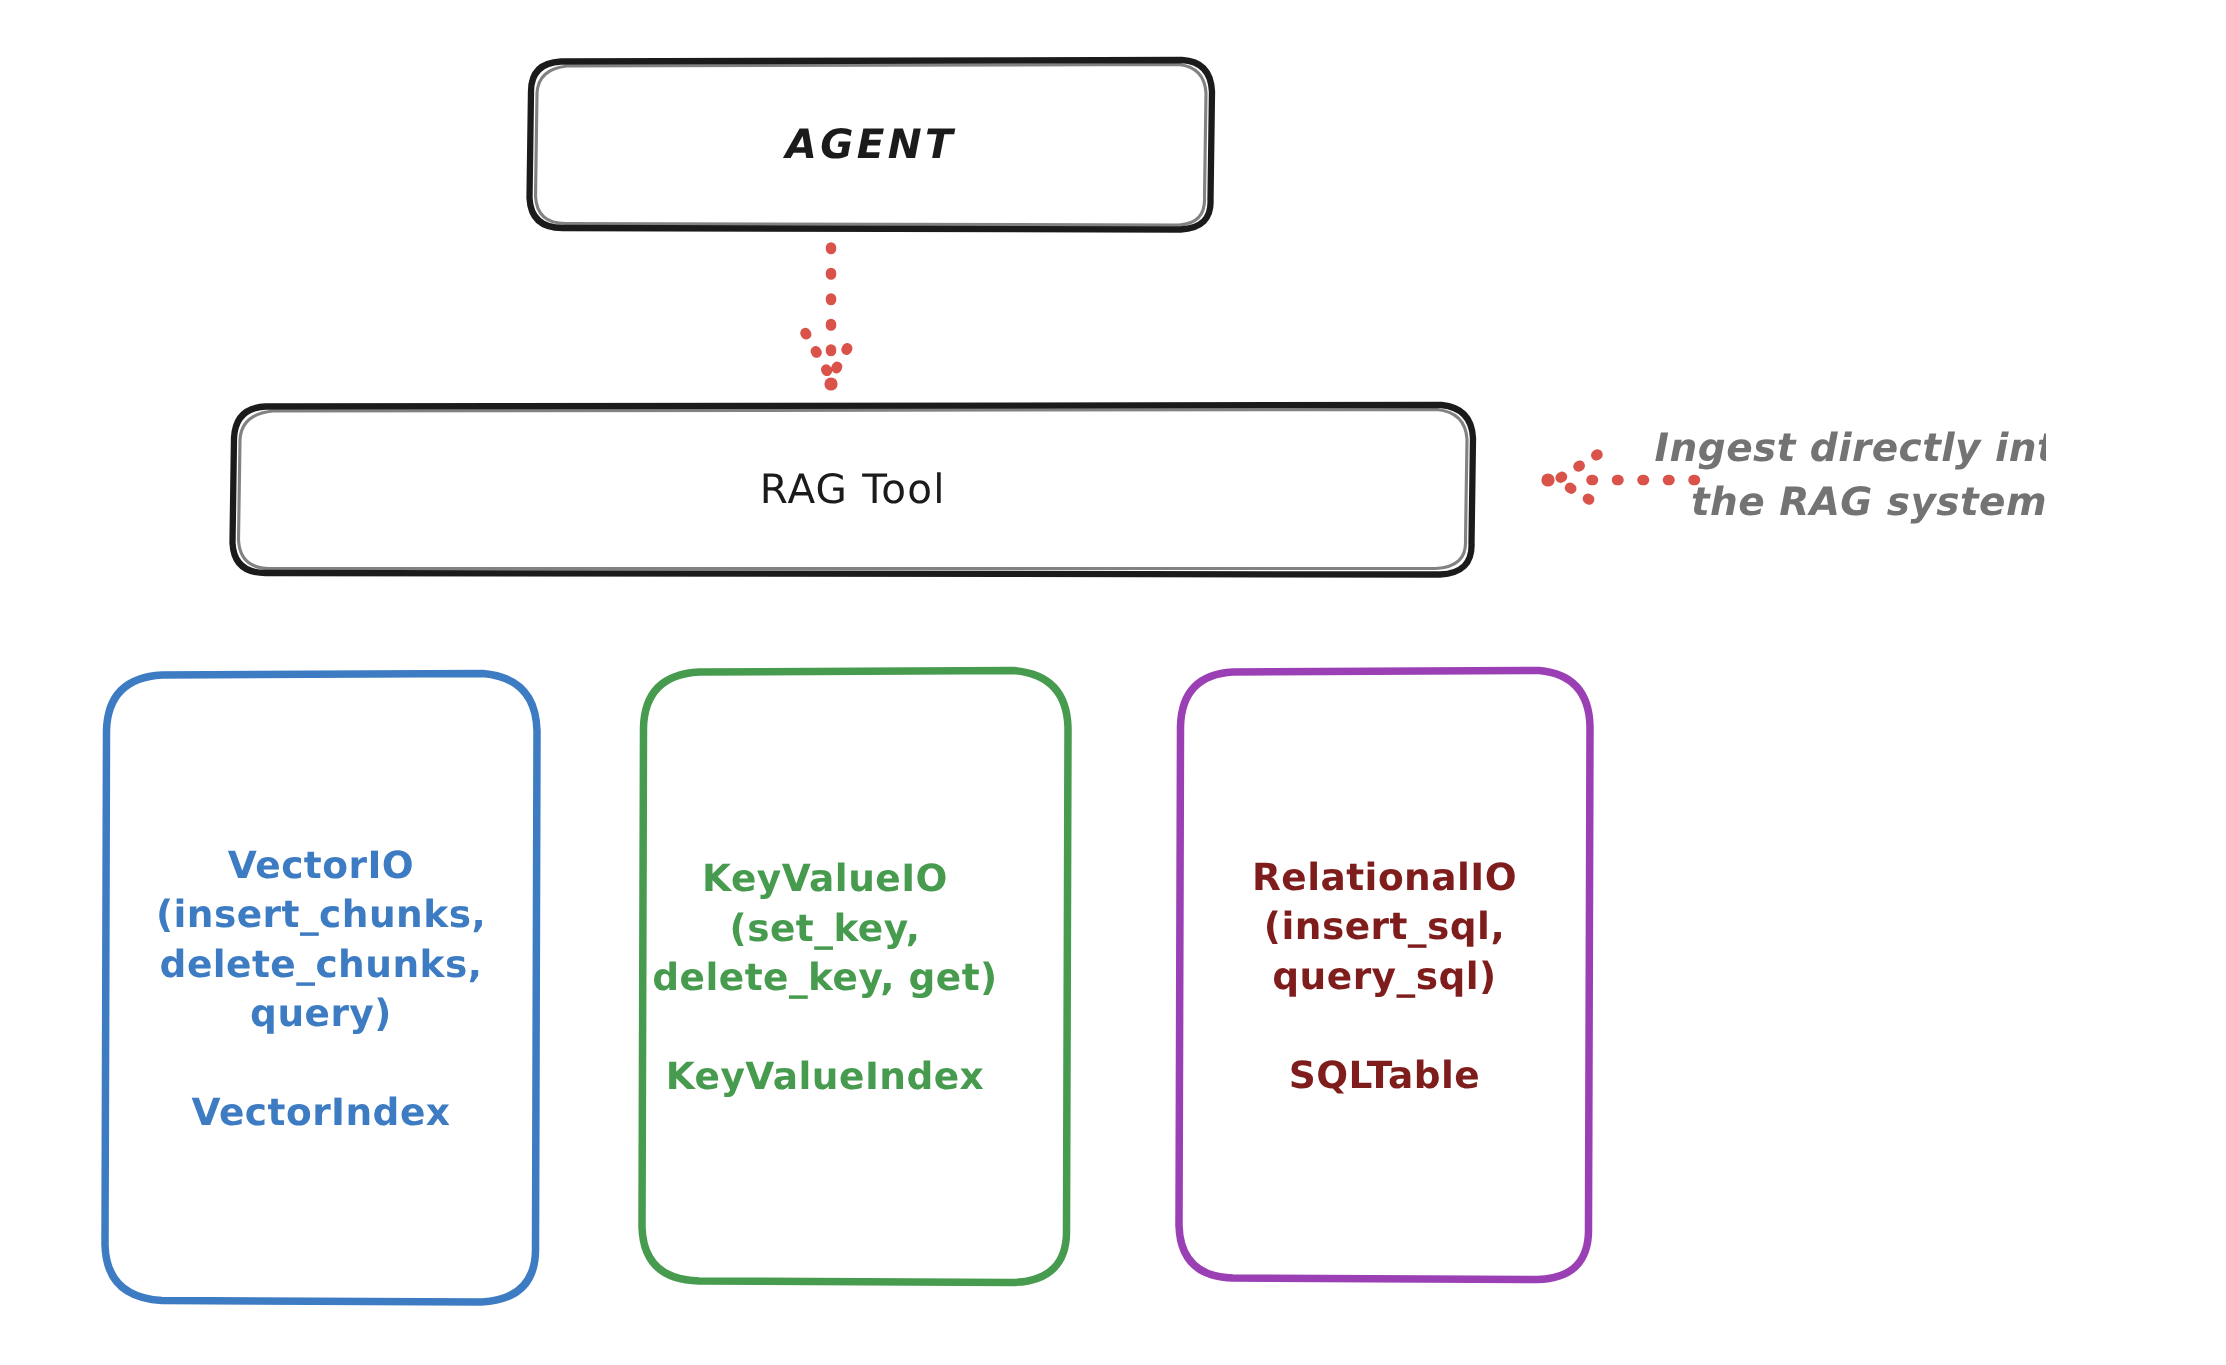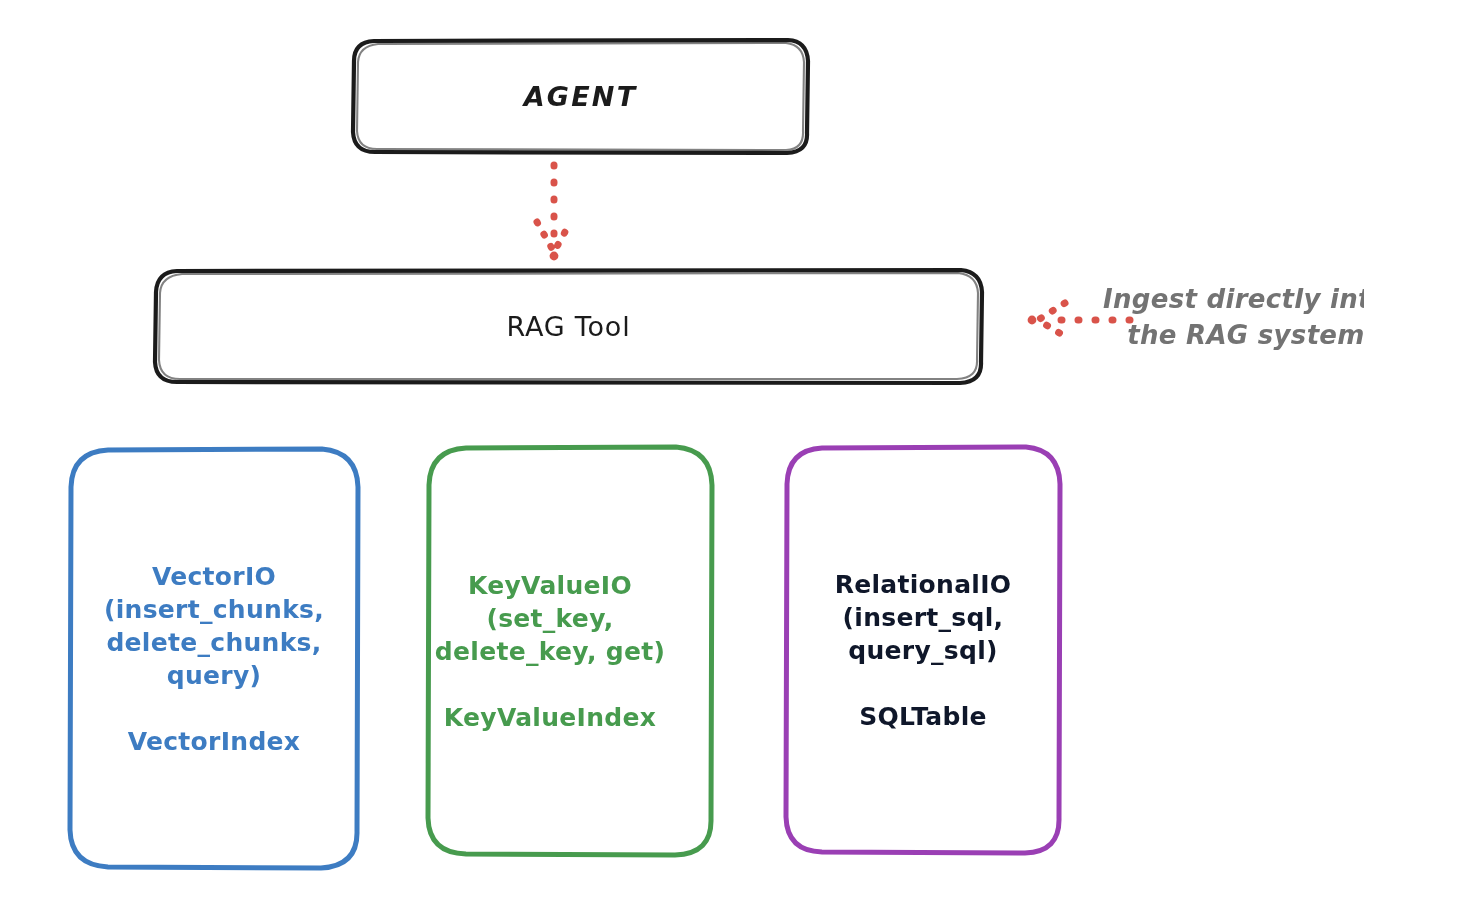--- a/index.html
+++ b/index.html
@@ -88,21 +88,21 @@
     height: 406px;
   }
   .store-label {
     font-size: 25px;
     font-weight: 600;
     letter-spacing: 0.3px;
     padding: 0 6px;
   }
   #vectorio-node .store-label { color: #3d7cc2; }
   #keyvalueio-node .store-label { color: #479b4e; }
-  #relationalio-node .store-label { color: #0f172a; }
+  #relationalio-node .store-label { color: #7f1d1d; }
 
   
   #annotation-text {
     position: absolute;
     left: 1081px;
     top: 281px;
     width: 330px;
     font-size: 26px;
     font-style: italic;
     font-weight: 600;

